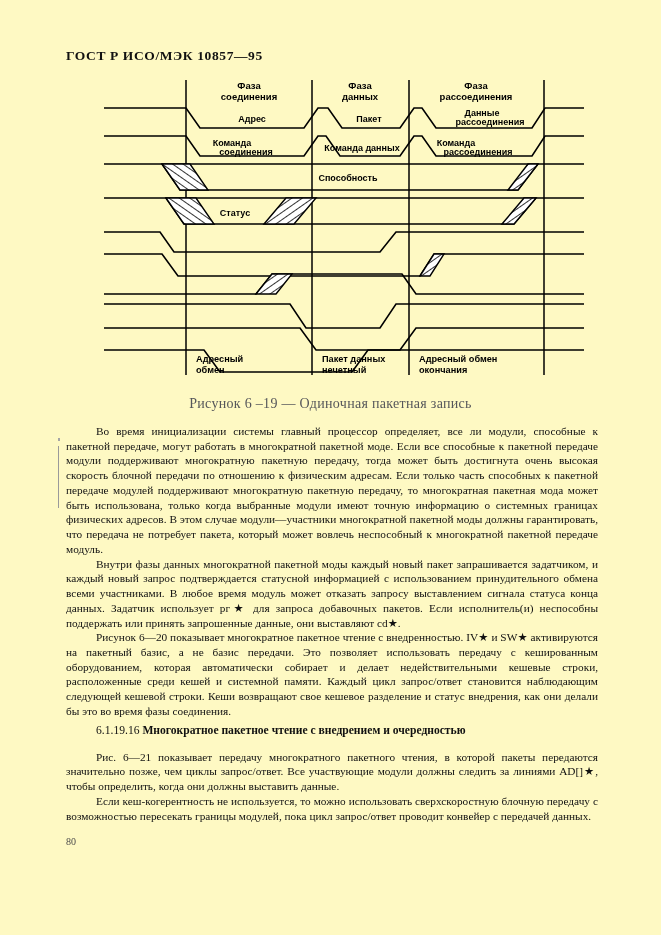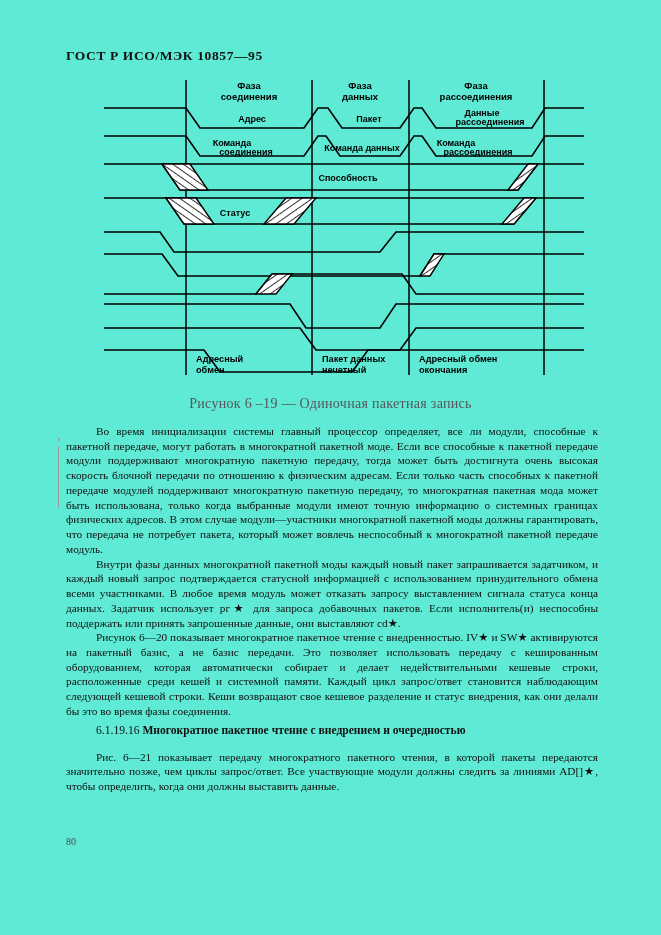--- a/index.html
+++ b/index.html
@@ -13,21 +13,21 @@
     font-family: "Liberation Serif", serif;
     color: #111;
     position: relative;
     overflow: hidden;
   }
 
   
   .page {
     position: absolute;
     inset: 0;
-    background: #5eead4;
+    background: #fef9c3;
   }
 
   
   .running-head {
     position: absolute;
     left: 66px;
     top: 48px;
     font-family: "Liberation Serif", serif;
     font-weight: bold;
     font-size: 13.5px;
@@ -232,17 +232,18 @@
   <div class="body">
 
 
     <p class="para">Во время инициализации системы главный процессор определяет, все ли модули, способные к пакетной передаче, могут работать в многократной пакетной моде. Если все способные к пакетной передаче модули поддерживают многократную пакетную передачу, тогда может быть достигнута очень высокая скорость блочной передачи по отношению к физическим адресам. Если только часть способных к пакетной передаче модулей поддерживают многократную пакетную передачу, то многократная пакетная мода может быть использована, только когда выбранные модули имеют точную информацию о системных границах физических адресов. В этом случае модули—участники многократной пакетной моды должны гарантировать, что передача не потребует пакета, который может вовлечь неспособный к многократной пакетной передаче модуль.</p>
     <p class="para">Внутри фазы данных многократной пакетной моды каждый новый пакет запрашивается задатчиком, и каждый новый запрос подтверждается статусной информацией с использованием принудительного обмена всеми участниками. В любое время модуль может отказать запросу выставлением сигнала статуса конца данных. Задатчик использует рг★ для запроса добавочных пакетов. Если исполнитель(и) неспособны поддержать или принять запрошенные данные, они выставляют cd★.</p>
     <p class="para">Рисунок 6—20 показывает многократное пакетное чтение с внедренностью. IV★ и SW★ активируются на пакетный базис, а не базис передачи. Это позволяет использовать передачу с кешированным оборудованием, которая автоматически собирает и делает недействительными кешевые строки, расположенные среди кешей и системной памяти. Каждый цикл запрос/ответ становится наблюдающим следующей кешевой строки. Кеши возвращают свое кешевое разделение и статус внедрения, как они делали бы это во время фазы соединения.</p>
 
     <h3 class="heading"><span class="num">6.1.19.16</span> <span class="ttl">Многократное пакетное чтение с внедрением и очередностью</span></h3>
 
     <p class="para">Рис. 6—21 показывает передачу многократного пакетного чтения, в которой пакеты передаются значительно позже, чем циклы запрос/ответ. Все участвующие модули должны следить за линиями AD[]★, чтобы определить, когда они должны выставить данные.</p>
+    <p class="para">Если кеш-когерентность не используется, то можно использовать сверхскоростную блочную передачу с возможностью пересекать границы модулей, пока цикл запрос/ответ проводит конвейер с передачей данных.</p>
   </div>
 
   <div class="page-number">80</div>
 
 </div>
 
 </body></html>

